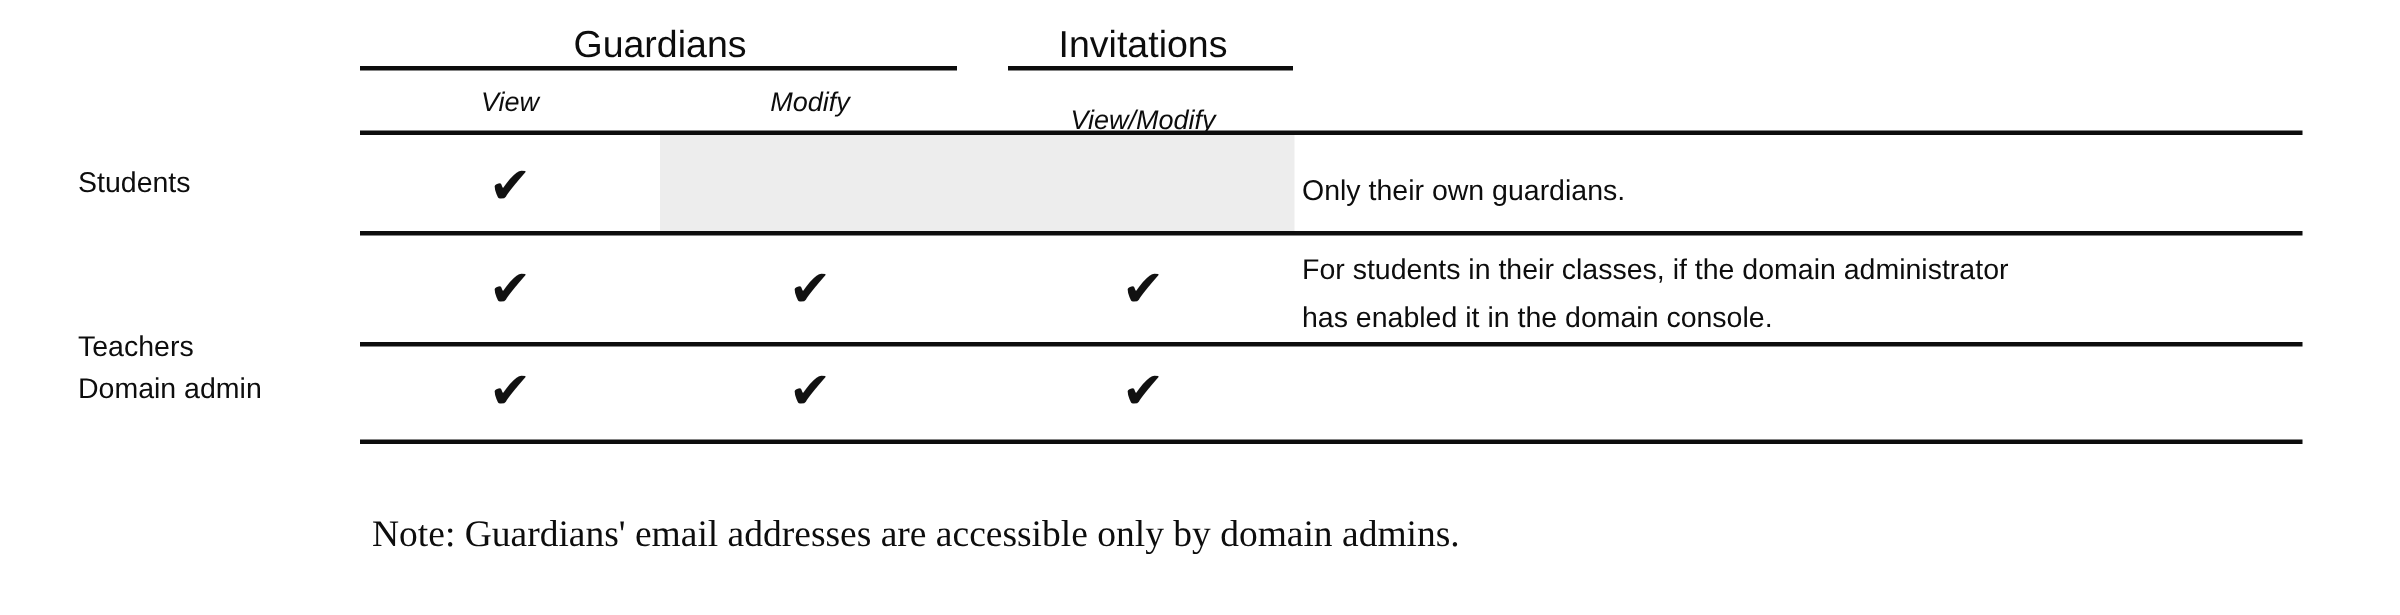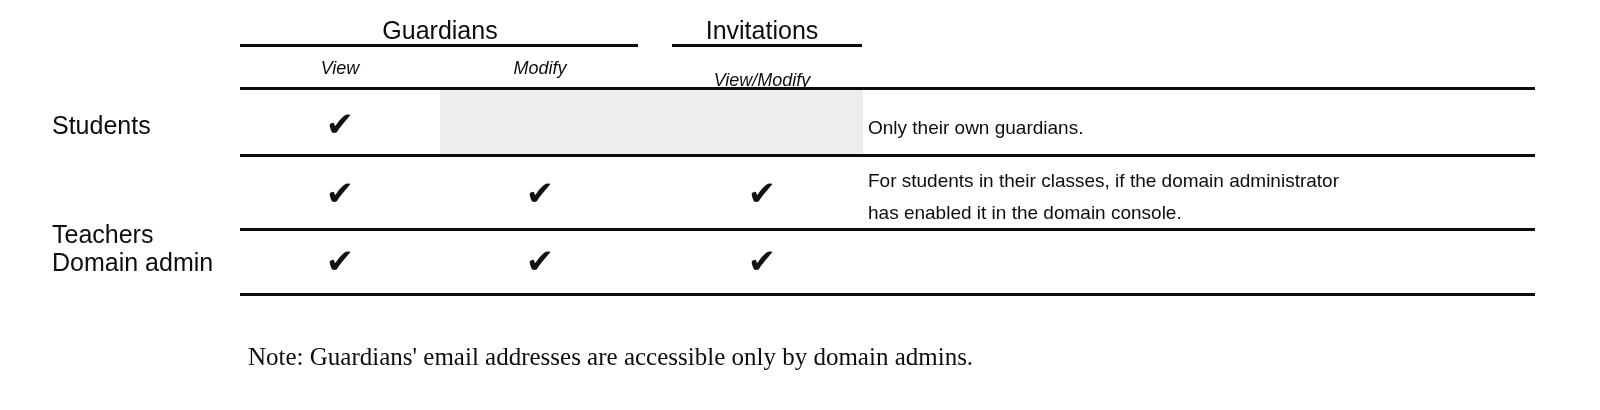--- a/index.html
+++ b/index.html
@@ -48,21 +48,21 @@
 
   
   .col-label {
     font-size: 18px;
     transform: translateX(-50%);
     font-style: italic;
   }
 
   
   .row-label {
-    font-size: 25px;
+    font-size: 19px;
   }
 
   
   .check {
     position: absolute;
     font-size: 34px;
     font-weight: 700;
     line-height: 1;
     transform: translateX(-50%);
     color: #111111;

